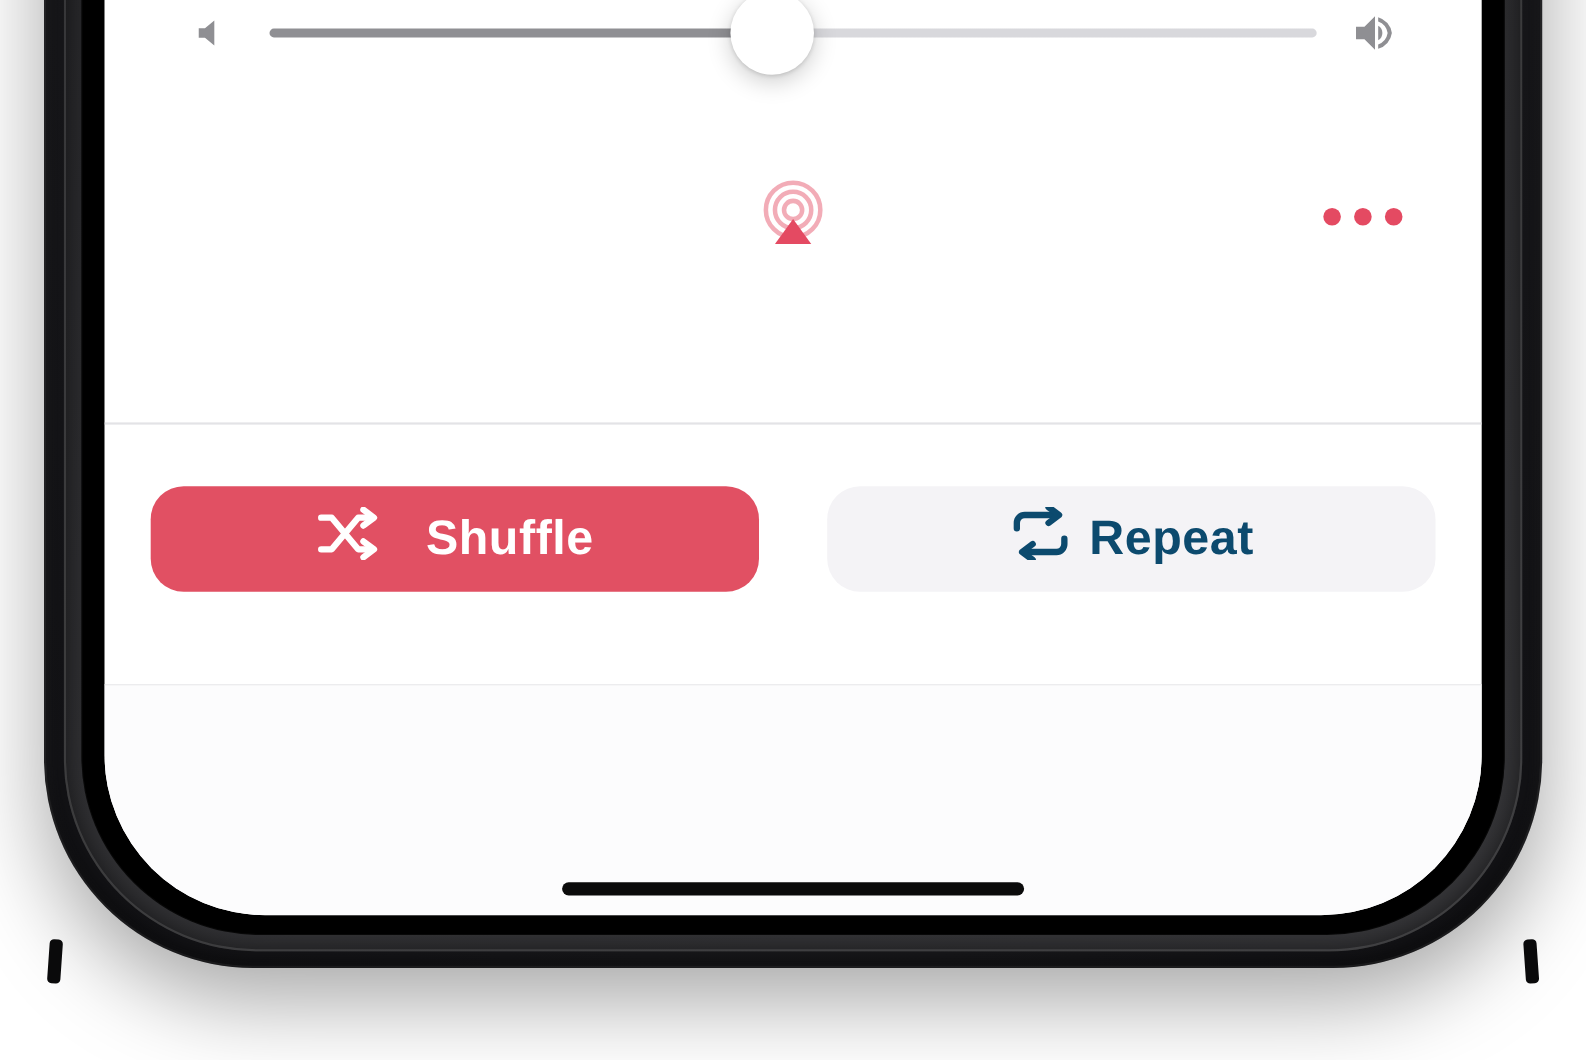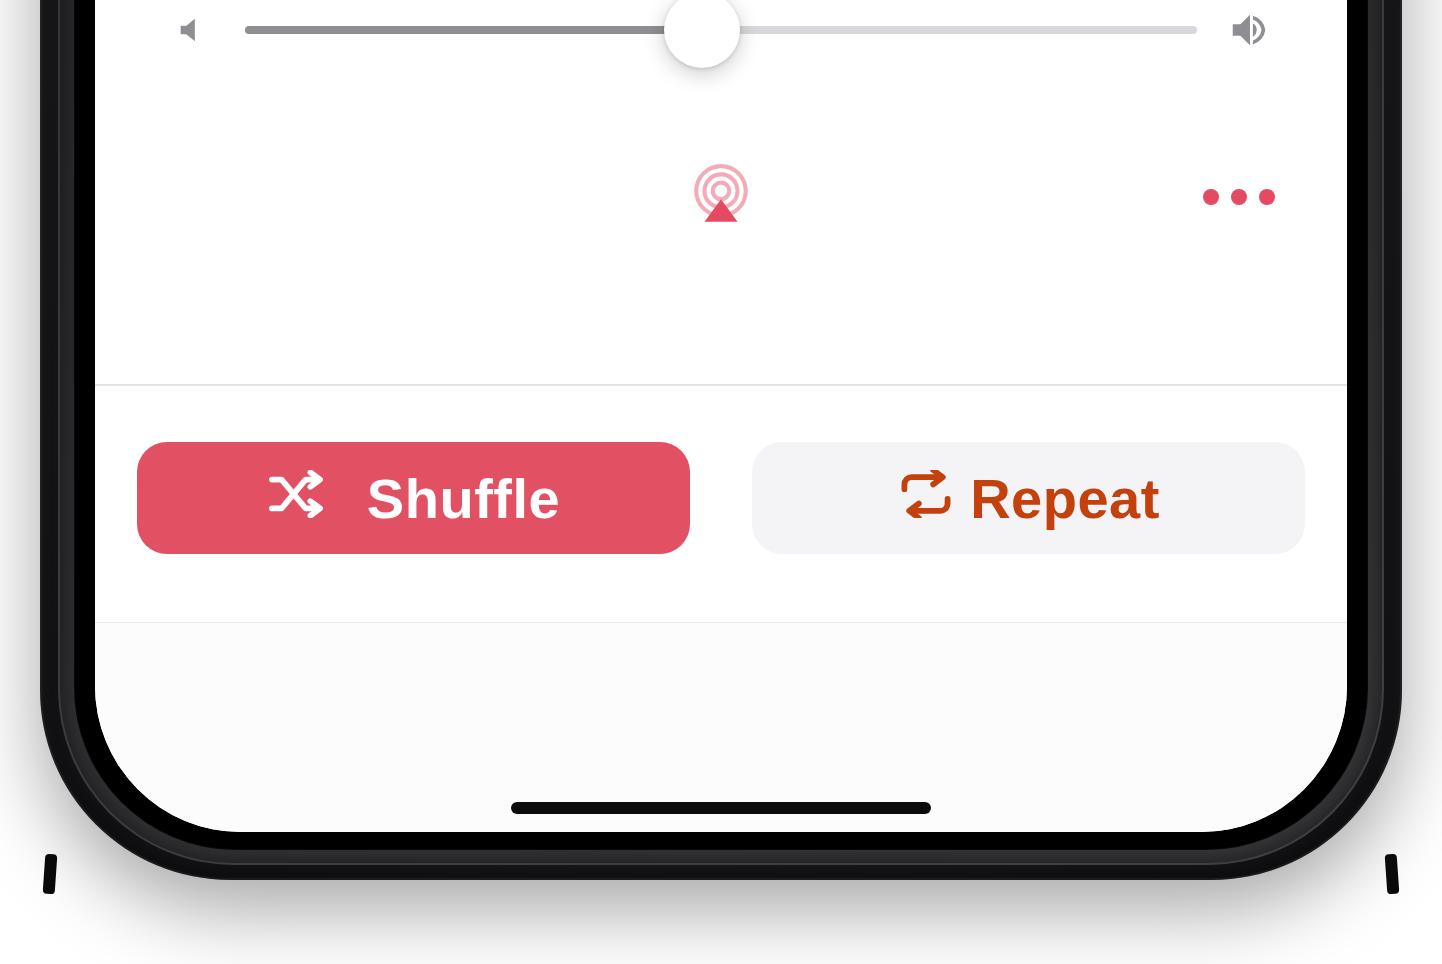--- a/index.html
+++ b/index.html
@@ -74,27 +74,27 @@
   .airplay-btn { position:absolute; left:50%; top:50%; transform:translate(-50%,-50%); width:76px; height:76px; display:flex; align-items:center; justify-content:center; }
   .more-btn { position:absolute; right:0; top:50%; transform:translateY(-50%); width:80px; height:50px; display:flex; align-items:center; justify-content:flex-end; gap:12px; }
   .more-btn .dot { width:16px; height:16px; border-radius:50%; background:#e44a62; }
 
   
   .divider { position:absolute; left:0; right:0; top:452px; height:2px; background:#e3e3e6; }
 
   
   .btn-row { position:absolute; left:42px; right:42px; top:510px; height:130px; display:flex; gap:62px; }
   .pill {
-    flex:1 1 0; height:112px; border-radius:30px;
+    flex:1 1 0; height:96px; border-radius:30px;
     display:flex; align-items:center; justify-content:center; gap:42px;
-    font-size:56px; font-weight:600; letter-spacing:.5px;
+    font-size:44px; font-weight:600; letter-spacing:.5px;
     cursor:pointer;
   }
   .pill.primary   { background:#e15063; color:#ffffff; }
-  .pill.secondary { background:#f4f3f6; color:#c2410c;gap:15px; }
+  .pill.secondary { background:#f4f3f6; color:#0c4a6e;gap:15px; }
   .pill svg { width:58px; height:48px; }
 
   
   .upnext-wrap { position:absolute; left:0; right:0; top:690px; bottom:0; background:#fcfcfd; border-top:1px solid #e8e8ea; }
   .upnext-title { position:absolute; left:46px; top:46px; font-size:56px; font-weight:800; color:#0d0d0d; letter-spacing:.5px; }
 
   
   .home-ind { position:absolute; left:50%; transform:translateX(-50%); bottom:18px; width:420px; height:12px; border-radius:6px; background:#0b0b0b; }
 
   

